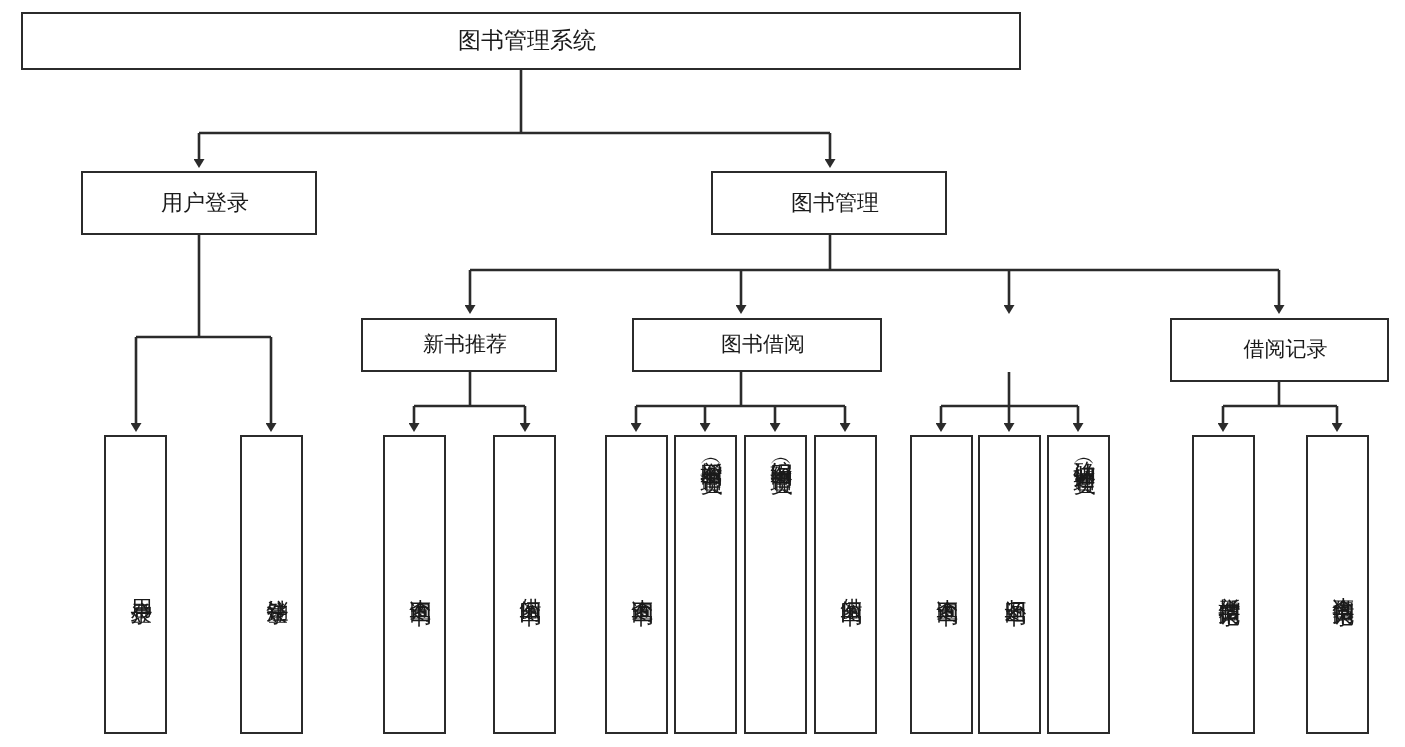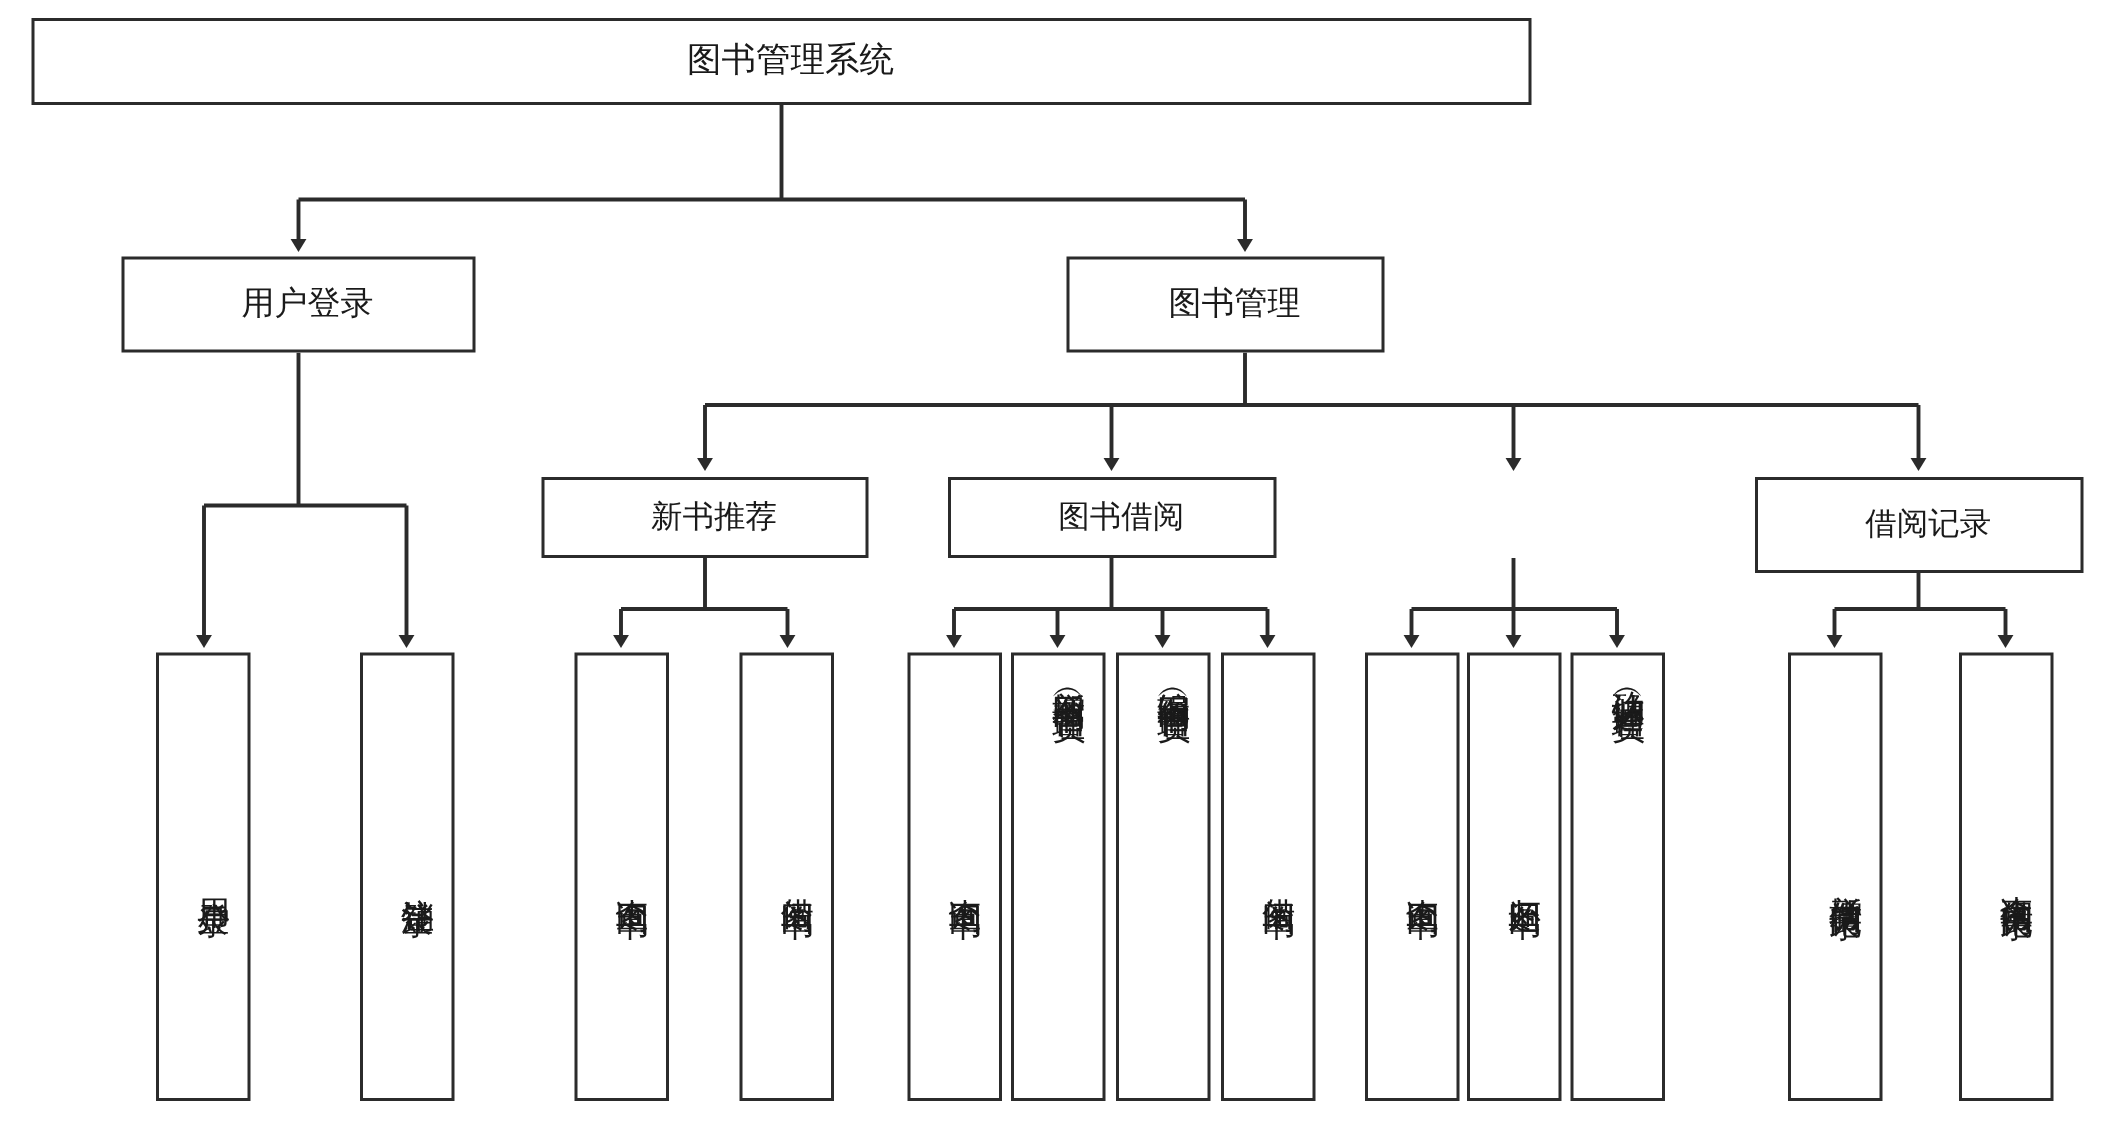--- a/index.html
+++ b/index.html
@@ -126,28 +126,28 @@
     </g>
   </svg>
 
   <div class="node root" style="left:21px; top:12px; width:1000px; height:58px;">
     <span class="label">图书管理系统</span>
   </div>
 
   <div class="node lvl2" style="left:81px; top:171px; width:236px; height:64px;">
     <span class="label">用户登录</span>
   </div>
-  <div class="node lvl2" style="left:711px; top:171px; width:212px; height:64px;">
+  <div class="node lvl2" style="left:711px; top:171px; width:236px; height:64px;">
     <span class="label">图书管理</span>
   </div>
 
-  <div class="node lvl3" style="left:361px; top:318px; width:218px; height:54px;">
+  <div class="node lvl3" style="left:361px; top:318px; width:196px; height:54px;">
     <span class="label">新书推荐</span>
   </div>
-  <div class="node lvl3" style="left:632px; top:318px; width:219px; height:54px;">
+  <div class="node lvl3" style="left:632px; top:318px; width:250px; height:54px;">
     <span class="label">图书借阅</span>
   </div>
   <div class="node lvl3" style="left:1170px; top:318px; width:219px; height:64px;">
     <span class="label">借阅记录</span>
   </div>
 
   <div class="node leaf mid" style="left:104px; top:435px; width:63px; height:299px;">
     <span class="label">用户登录</span>
   </div>
   <div class="node leaf mid" style="left:240px; top:435px; width:63px; height:299px;">

